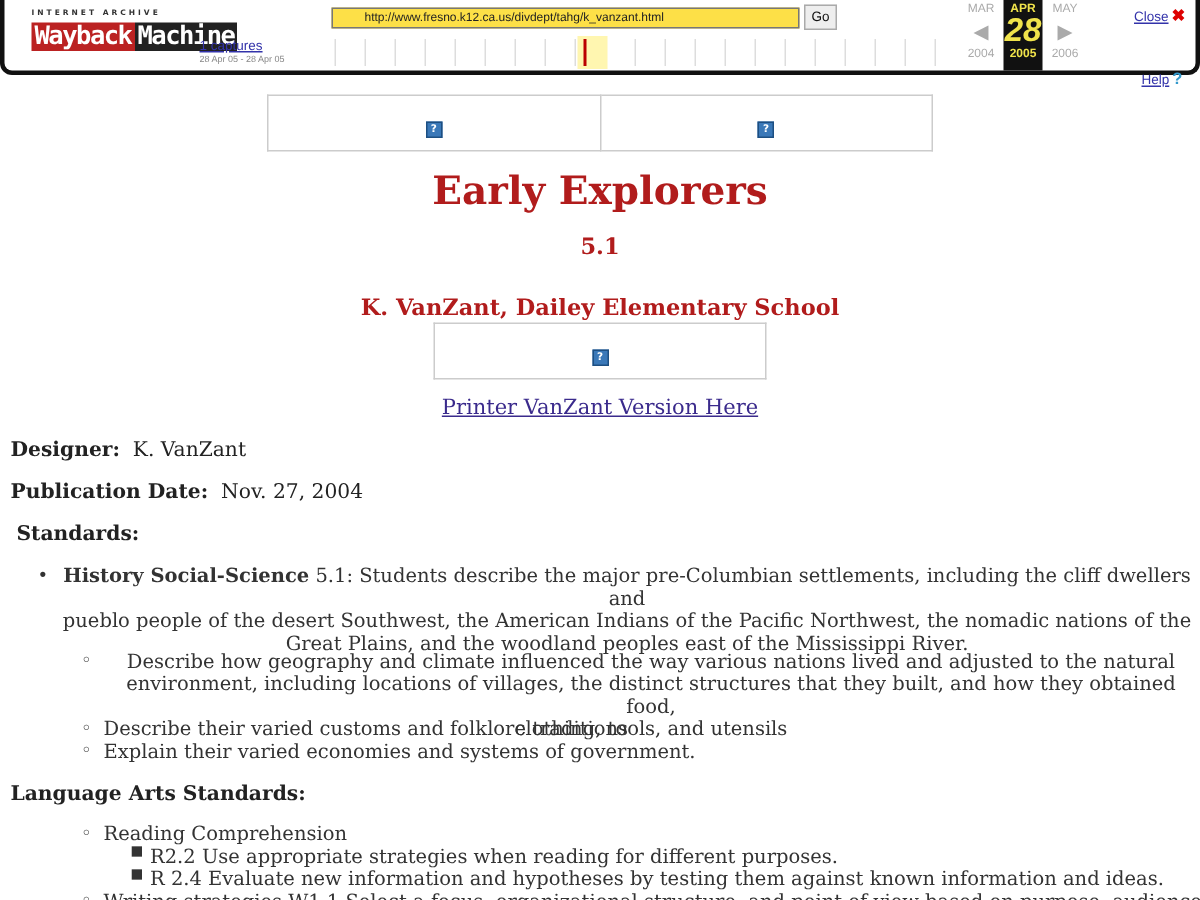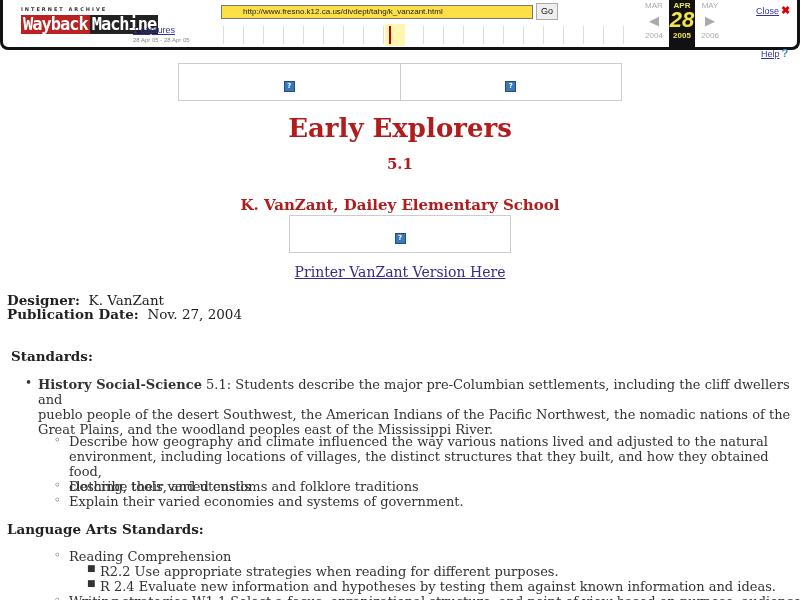--- a/index.html
+++ b/index.html
@@ -43,21 +43,21 @@
   .broken { display: inline-block; width: 11px; height: 11px; background: #3a78b8; border: 1px solid #1d4f82; color: #fff; font-family: "DejaVu Sans", sans-serif; font-size: 7px; line-height: 9px; font-weight: bold; text-align: center; }
   .title { position: absolute; left: 0; width: 800px; text-align: center; color: #b11c1c; font-weight: bold; }
   .t1 { top: 113px; font-size: 26px; }
   .t2 { top: 155px; font-size: 15px; }
   .t3 { top: 184px; font-size: 15px; margin-top: 12px; }
   .printer { position: absolute; top: 264px; left: 0; width: 800px; text-align: center; font-size: 14px; }
   .printer a { color: #3a2a8c; text-decoration: underline; }
   .meta { position: absolute; left: 7px; font-size: 13.5px; }
   .meta b { font-weight: bold; }
   .stds-h { position: absolute; left: 11px; top: 348px; font-size: 13.5px; font-weight: bold; }
-  .body-text { position: absolute; font-size: 13px; line-height: 15px; color: #333; }
+  .body-text { position: absolute; font-size: 13px; line-height: 15px; color: #333; text-align: center; }
   .bullet { position: absolute; font-size: 12px; color: #333; }
 </style>
 </head>
 <body>
 
 <div class="wb-bar">
   <div class="wb-logo">
     <div class="ia">INTERNET ARCHIVE</div>
     <div class="wm">
       <span class="way">Wayback</span>
@@ -138,21 +138,21 @@
 </tbody>
   </table>
 
 <div class="printer">
   <a>Printer VanZant Version Here</a>
 </div>
 
 <div class="meta" style="top:292px">
   <b>Designer:</b>&nbsp;&nbsp;<span>K. VanZant</span>
 </div>
-<div class="meta" style="top:306px">
+<div class="meta" style="top:320px">
   <b>Publication Date:</b>&nbsp;&nbsp;<span>Nov. 27, 2004</span>
 </div>
 <div class="stds-h">Standards:</div>
 
 <span class="bullet" style="left:25px; top:376px;">•</span>
 <div class="body-text" style="left:38px; top:377px; width:760px;">
   <div><b>History Social-Science</b><span> 5.1:  Students describe the major pre-Columbian settlements, including the cliff dwellers and</span></div>
   <div>pueblo people of the desert Southwest, the American Indians of the Pacific Northwest, the nomadic nations of the</div>
   <div>Great Plains, and the woodland peoples east of the Mississippi River.</div>
 </div>

